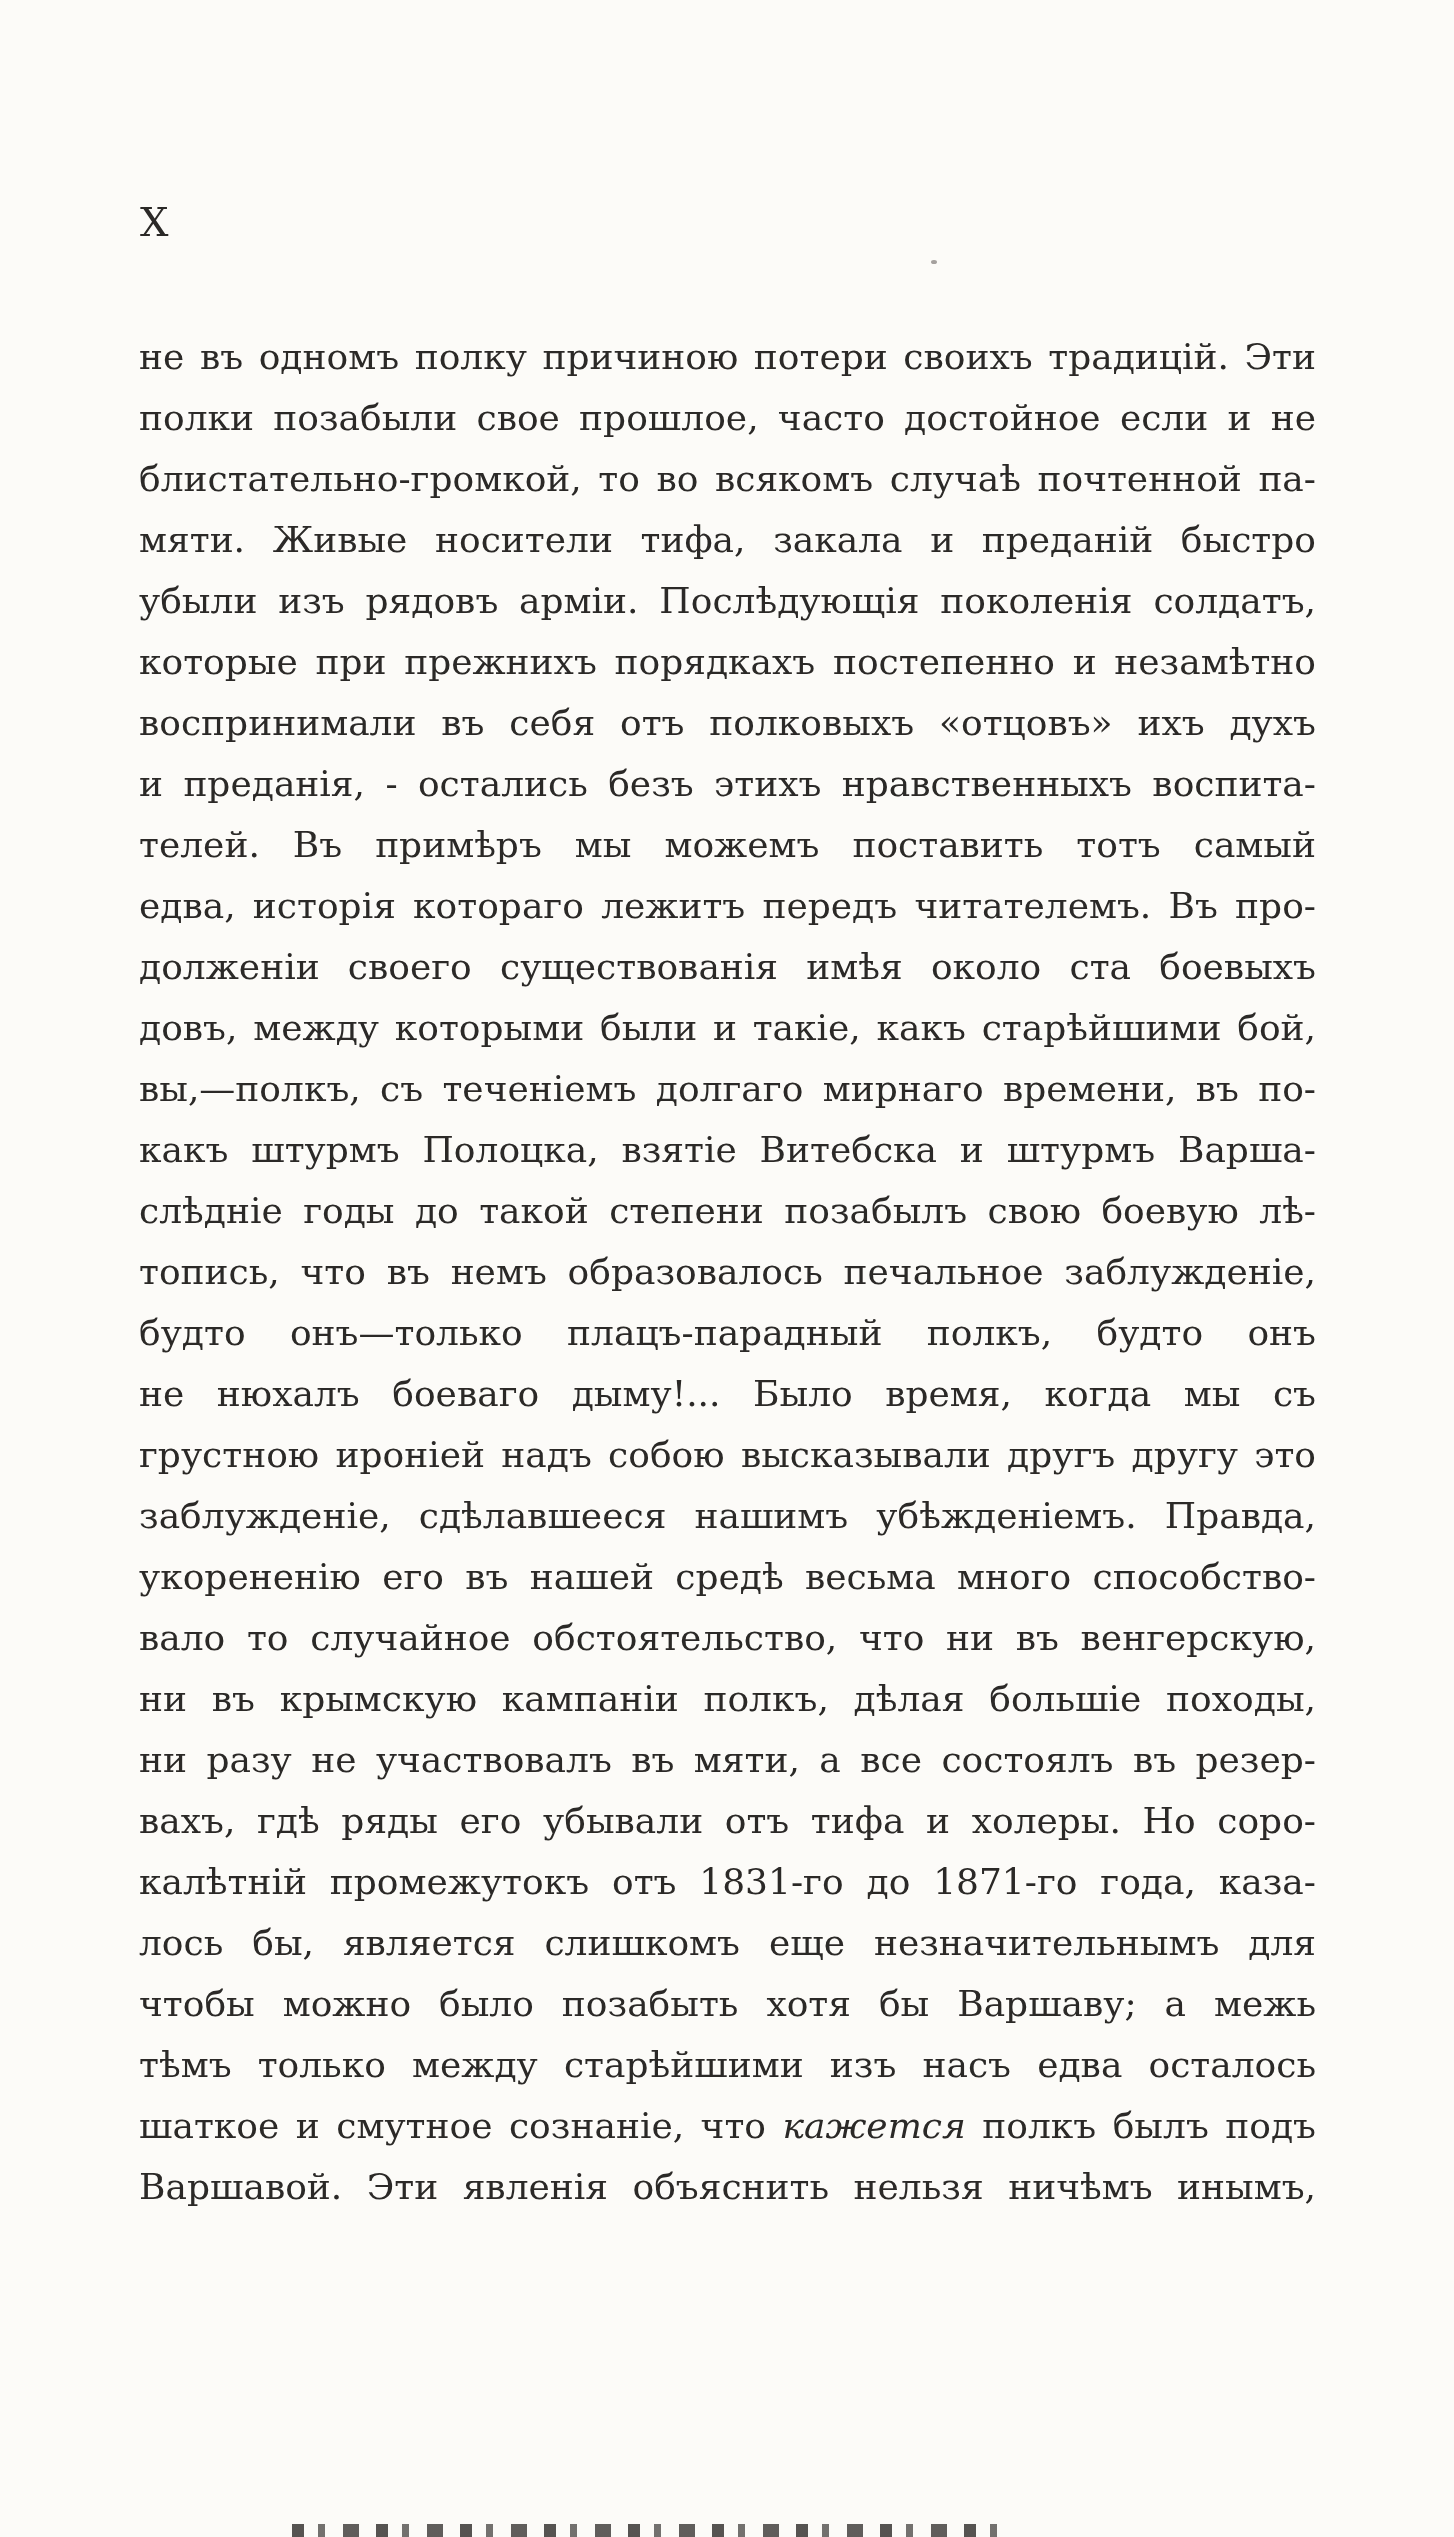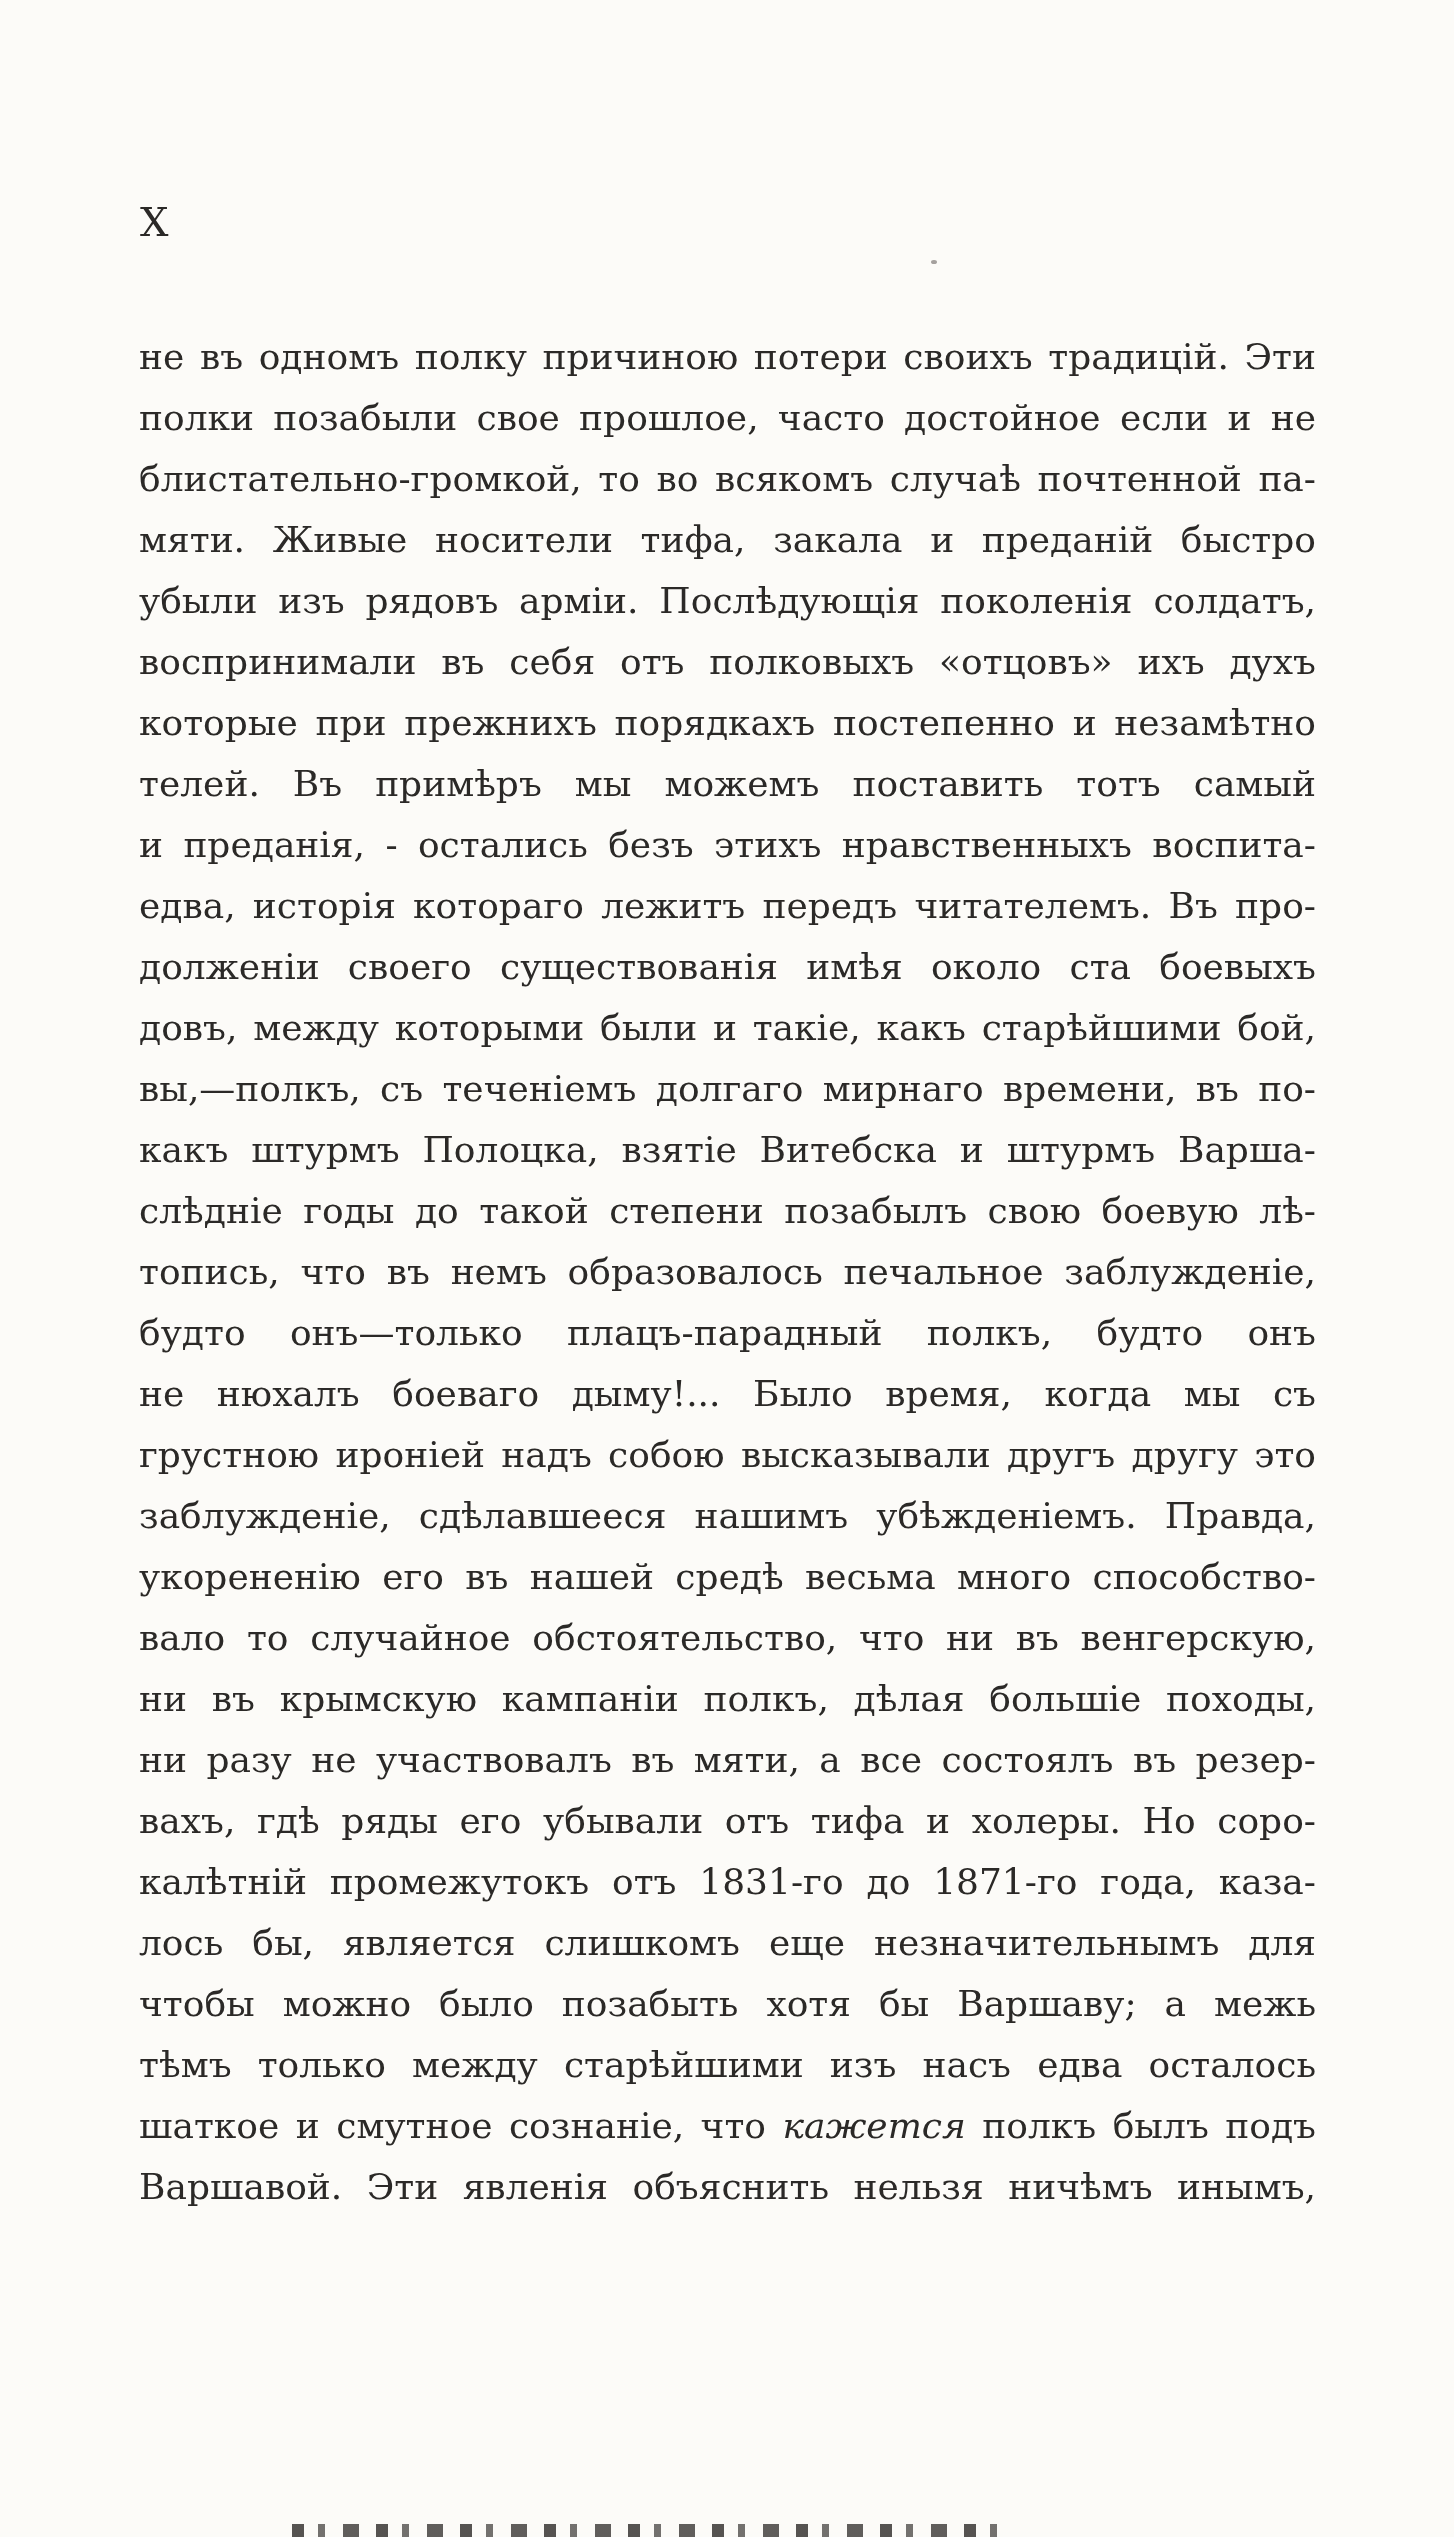--- a/index.html
+++ b/index.html
@@ -75,24 +75,24 @@
 
 <div class="page">
   <div class="page-number">X</div>
   <div class="scan-speck"></div>
   <div class="text-block" id="text-block">
       <div class="line"><span>не въ одномъ полку причиною потери своихъ традицій. Эти</span></div>
       <div class="line"><span>полки позабыли свое прошлое, часто достойное если и не</span></div>
       <div class="line"><span>блистательно-громкой, то во всякомъ случаѣ почтенной па-</span></div>
       <div class="line"><span>мяти. Живые носители тифа, закала и преданій быстро</span></div>
       <div class="line"><span>убыли изъ рядовъ арміи. Послѣдующія поколенія солдатъ,</span></div>
+      <div class="line"><span>которые при прежнихъ порядкахъ постепенно и незамѣтно</span></div>
       <div class="line"><span>воспринимали въ себя отъ полковыхъ «отцовъ» ихъ духъ</span></div>
-      <div class="line"><span>которые при прежнихъ порядкахъ постепенно и незамѣтно</span></div>
+      <div class="line"><span>и преданія, - остались безъ этихъ нравственныхъ воспита-</span></div>
       <div class="line"><span>телей. Въ примѣръ мы можемъ поставить тотъ самый</span></div>
-      <div class="line"><span>и преданія, - остались безъ этихъ нравственныхъ воспита-</span></div>
       <div class="line"><span>едва, исторія котораго лежитъ передъ читателемъ. Въ про-</span></div>
       <div class="line"><span>долженіи своего существованія имѣя около ста боевыхъ эпизо-</span></div>
       <div class="line"><span>довъ, между которыми были и такіе, какъ старѣйшими бой,</span></div>
       <div class="line"><span>вы,—полкъ, съ теченіемъ долгаго мирнаго времени, въ по-</span></div>
       <div class="line"><span>какъ штурмъ Полоцка, взятіе Витебска и штурмъ Варша-</span></div>
       <div class="line"><span>слѣдніе годы до такой степени позабылъ свою боевую лѣ-</span></div>
       <div class="line"><span>топись, что въ немъ образовалось печальное заблужденіе,</span></div>
       <div class="line"><span>будто онъ—только плацъ-парадный полкъ, будто онъ никогда</span></div>
       <div class="line"><span>не нюхалъ боеваго дыму!... Было время, когда мы съ</span></div>
       <div class="line"><span>грустною ироніей надъ собою высказывали другъ другу это</span></div>

